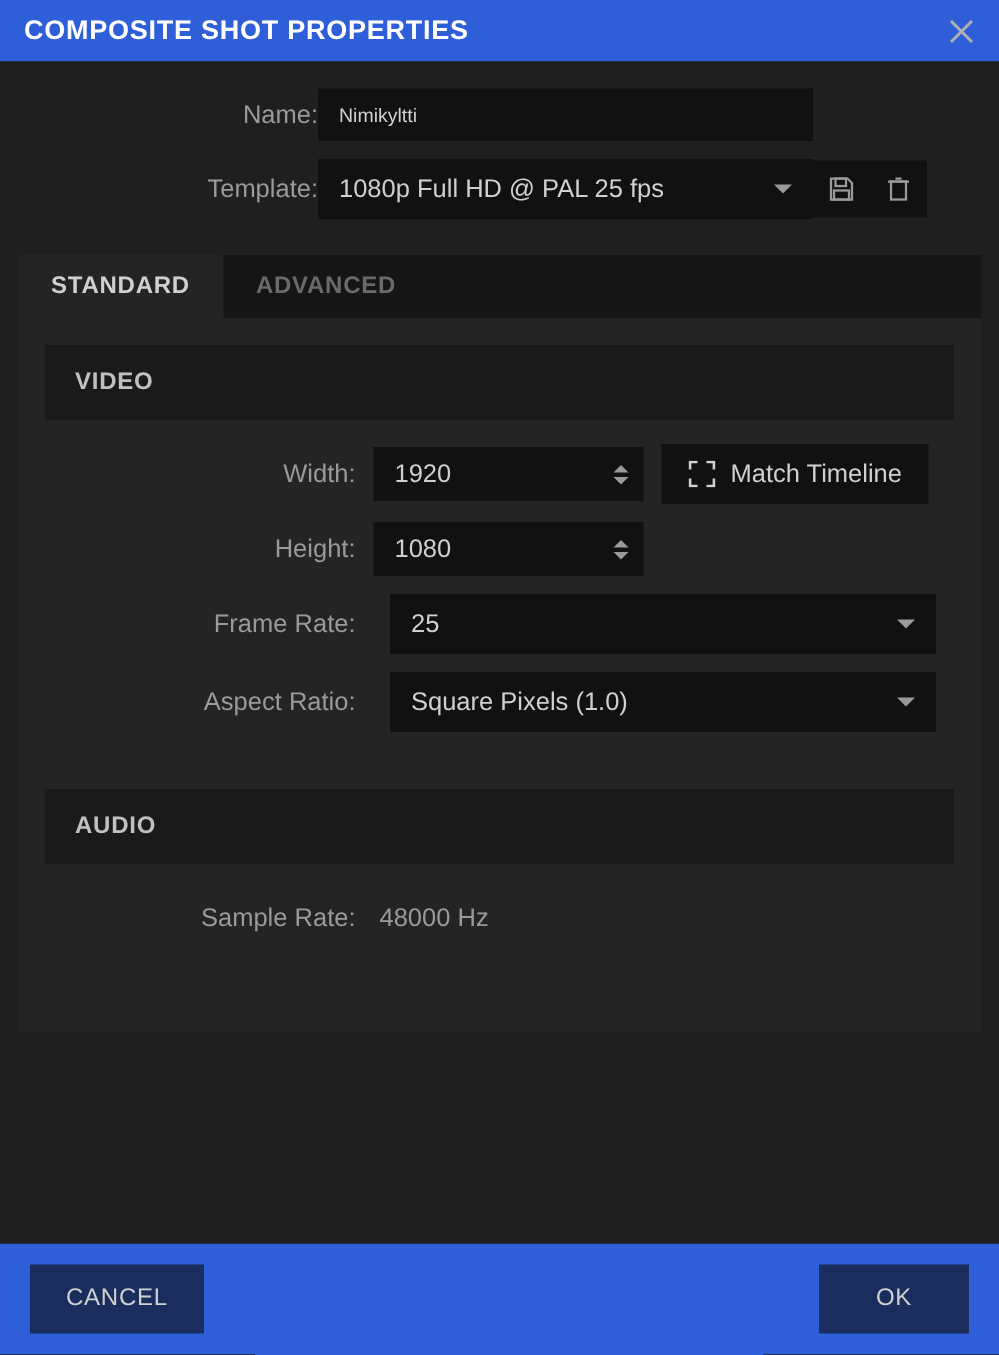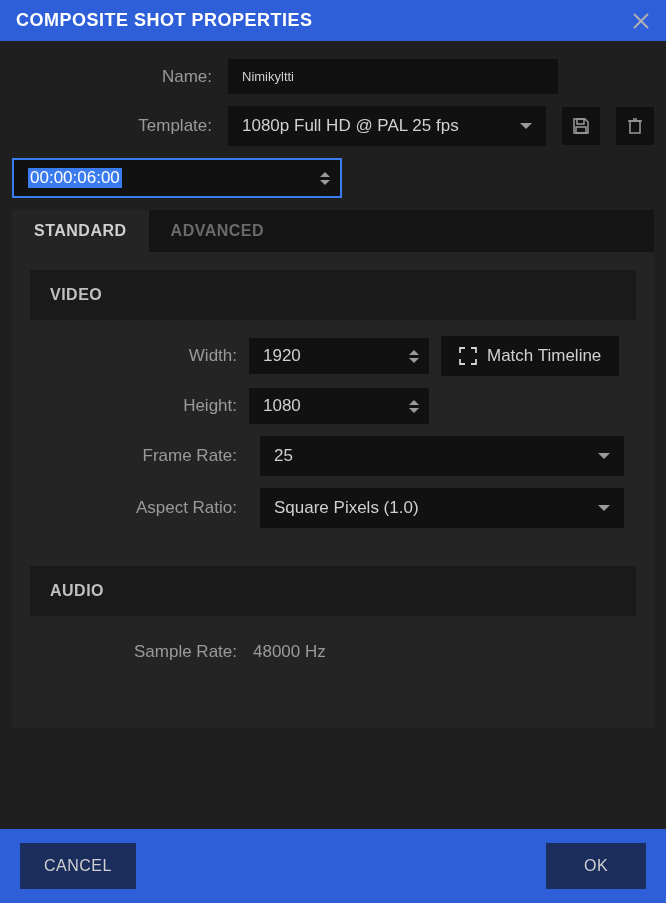--- a/index.html
+++ b/index.html
@@ -42,21 +42,21 @@
     .content {
       flex: 1;
       background: #1f1f1f;
       padding: 18px 12px 12px 12px;
       position: relative;
     }
     .form-row {
       display: flex;
       align-items: center;
       margin-bottom: 12px;
-      gap: 16px;
+      gap: 0;
     }
     .form-label {
       color: #9a9a9a;
       font-size: 17px;
       text-align: right;
       width: 200px;
       flex-shrink: 0;
     }
     .text-input {
       background: #111;
@@ -287,27 +287,20 @@
       <div class="icon-btn">
         <svg width="16" height="18" viewBox="0 0 16 18">
           <rect x="3" y="4" width="10" height="12" fill="none" stroke="#9a9a9a" stroke-width="1.5"></rect>
           <line x1="1" y1="4" x2="15" y2="4" stroke="#9a9a9a" stroke-width="1.5"></line>
           <line x1="6" y1="2" x2="10" y2="2" stroke="#9a9a9a" stroke-width="1.5"></line>
         </svg>
       </div>
     </div>
 
     <div class="form-row">
-      <div class="spinner-input focused">
-        <span class="spinner-value highlighted">00:00:06:00</span>
-        <div class="spinner-arrows">
-          <div class="spinner-up"></div>
-          <div class="spinner-down"></div>
-        </div>
-      </div>
     </div>
 
     <div class="tabs-container">
       <div class="tabs-header">
         <div class="tab active">STANDARD</div>
         <div class="tab inactive">ADVANCED</div>
       </div>
       <div class="tab-body">
 
         <div class="section">

